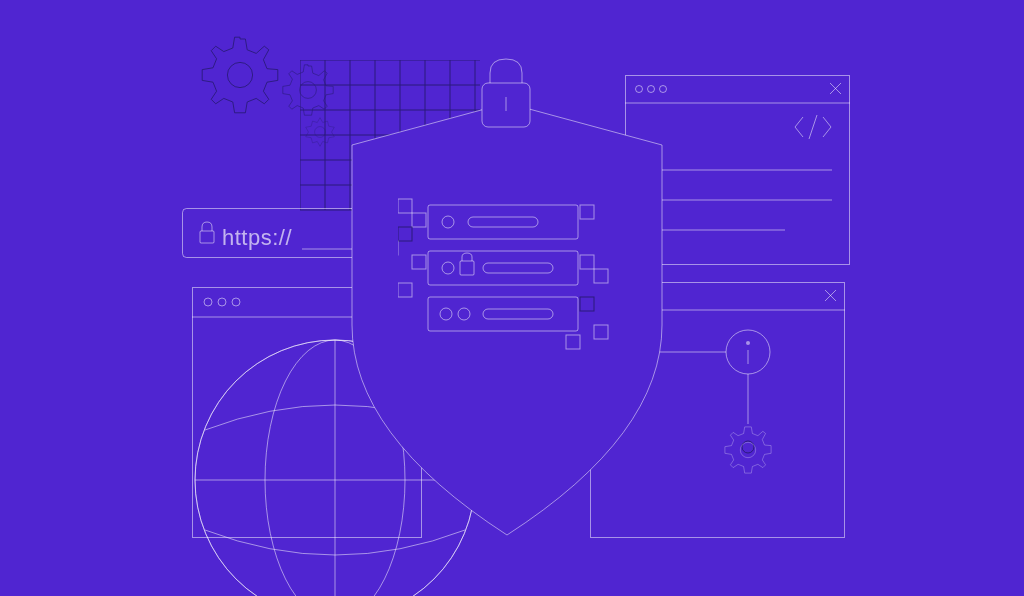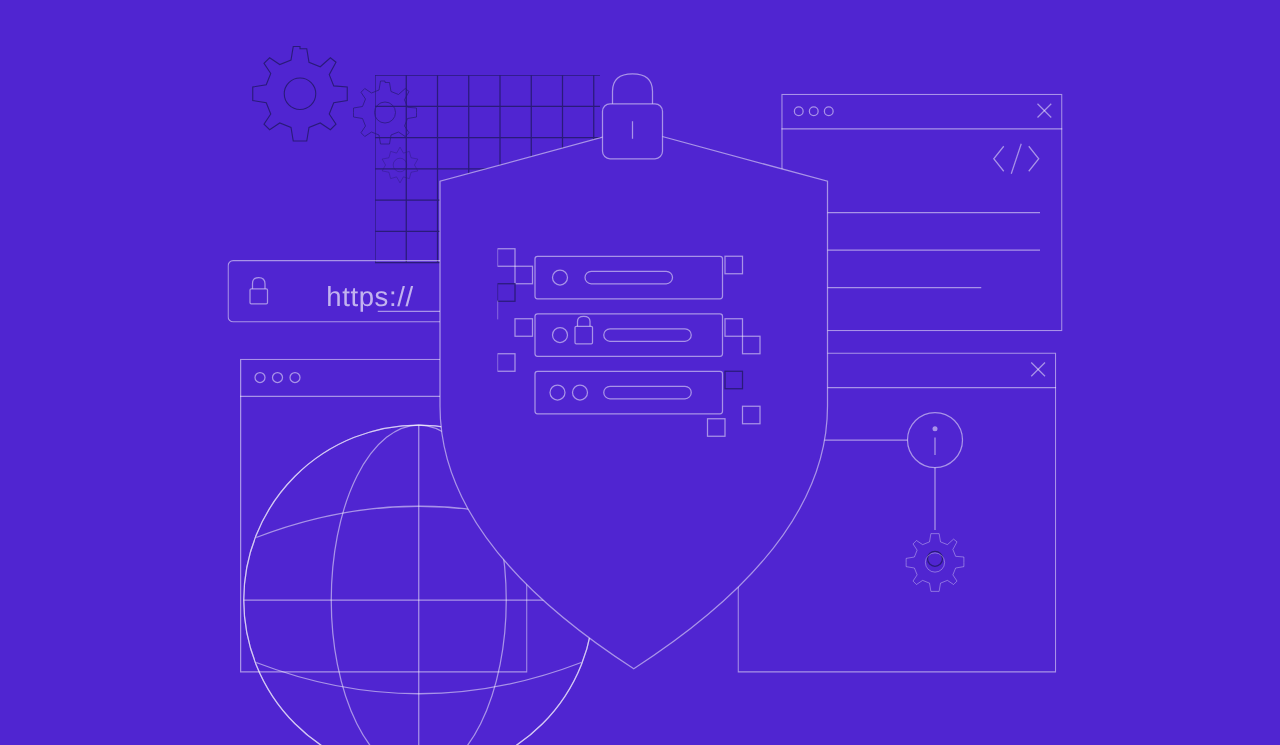--- a/index.html
+++ b/index.html
@@ -19,21 +19,20 @@
   .thin { stroke: rgba(255,255,255,0.5); stroke-width: 1; fill: none; }
   .dark { stroke: #2A1B7A; stroke-width: 1; fill: none; }
   .https-text {
     position: absolute;
     left: 222px;
     top: 225px;
     font-size: 22px;
     color: rgba(255,255,255,0.65);
     font-family: Arial, sans-serif;
     letter-spacing: 0.5px;
-    margin-left: 39px;
   }
 </style>
 </head>
 <body>
 
 <div class="canvas">
 
   <svg style="left:300px;top:60px" width="200" height="170">
     <g class="dark">
       <line x1="0" y1="0" x2="180" y2="0"></line>

